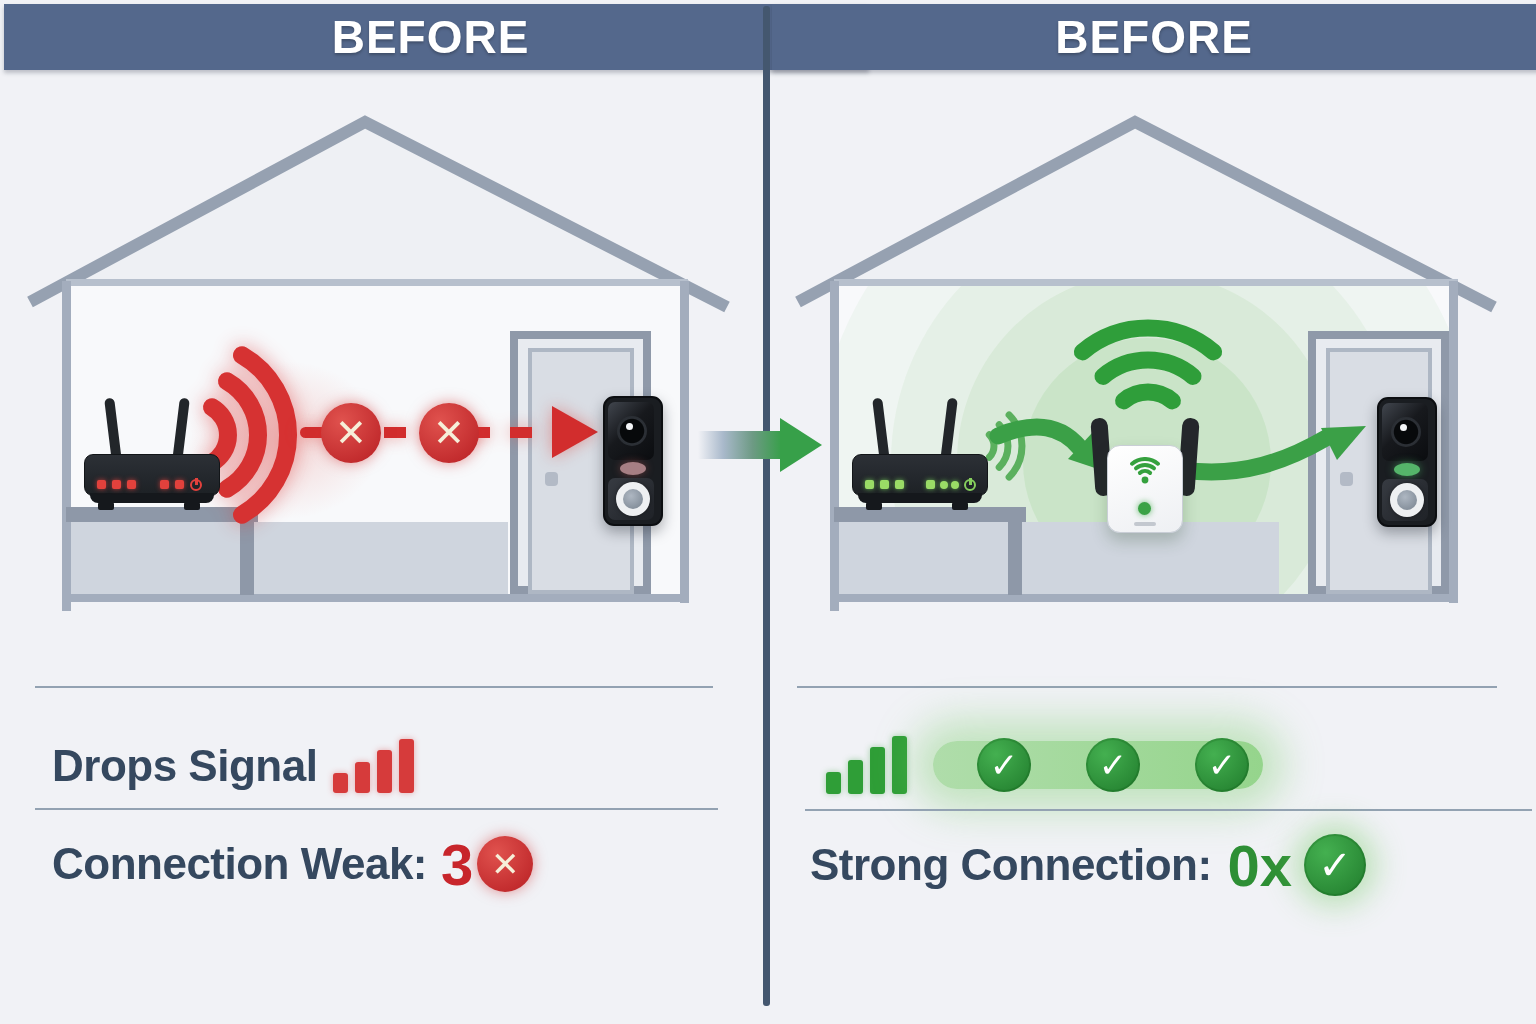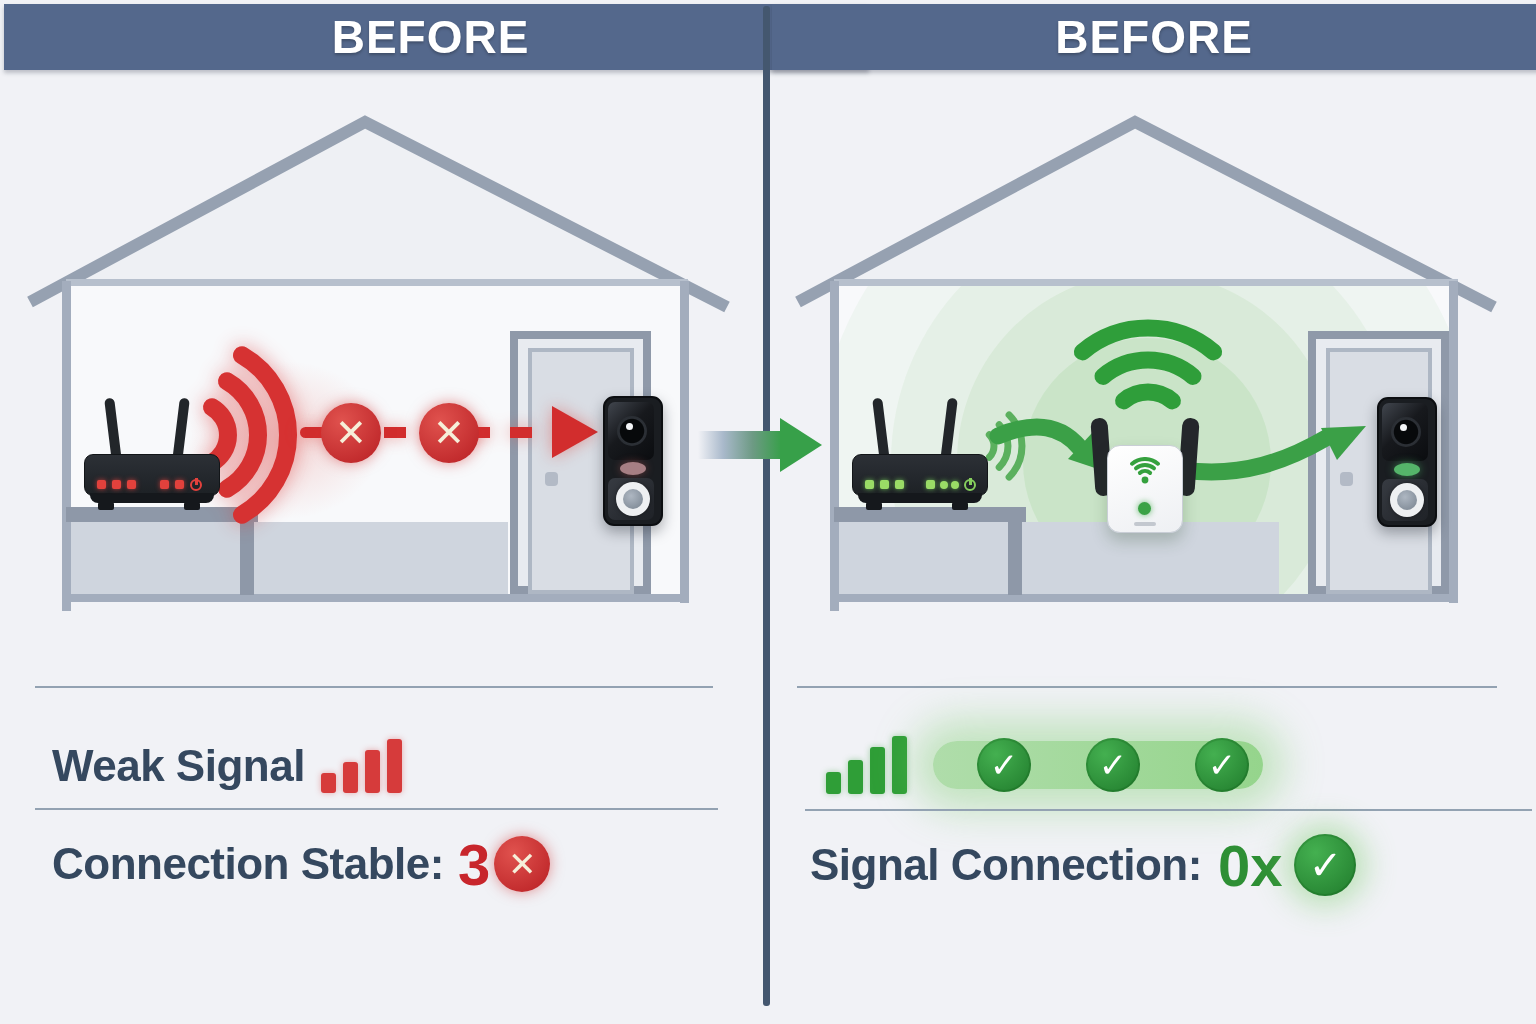--- a/index.html
+++ b/index.html
@@ -188,31 +188,31 @@
     <div class="shell"></div>
     <div class="glass"></div>
     <div class="cam"></div>
     <div class="oval" style="background:#a67f84;box-shadow:0 0 8px rgba(200,90,90,.45);"></div>
     <div class="lower"></div>
     <div class="btn"></div>
   </div>
 
   <div class="sep" style="left:35px;top:686px;width:678px;"></div>
   <div class="anno" style="left:52px;top:737px;height:58px;">
-    <span class="lbl">Weak Signal</span>
+    <span class="lbl">Drops Signal</span>
     <div class="bars red">
         <i style="height: 20px;"></i>
         <i style="height: 31px;"></i>
         <i style="height: 43px;"></i>
         <i style="height: 54px;"></i>
       </div>
   </div>
   <div class="sep" style="left:35px;top:808px;width:683px;"></div>
   <div class="anno" style="left:52px;top:833px;height:62px;">
-    <span class="lbl">Connection Stable:</span>
+    <span class="lbl">Connection Weak:</span>
     <span class="big-red">3</span>
     <div class="xcircle" style="position:relative;width:56px;height:56px;margin-left:4px;">
       <span style="font-size:34px;">✕</span>
     </div>
   </div>
 </div>
 
 <div>
 
   <svg class="abs" style="left:768px;top:100px;" width="768" height="220" viewBox="768 100 768 220">
@@ -322,21 +322,21 @@
       <div class="checkcircle">
         <span>✓</span>
         </div>
       <div class="checkcircle">
         <span>✓</span>
         </div>
     </div>
   </div>
   <div class="sep" style="left:805px;top:809px;width:727px;"></div>
   <div class="anno" style="left:810px;top:833px;height:64px;">
-    <span class="lbl">Signal Connection:</span>
+    <span class="lbl">Strong Connection:</span>
     <span class="big-green">0x</span>
     <div class="checkcircle check-lg">
       <span>✓</span>
     </div>
   </div>
 </div>
 
 <div class="divider"></div>
 <div class="trans-shaft"></div>
 <div class="trans-head"></div>

